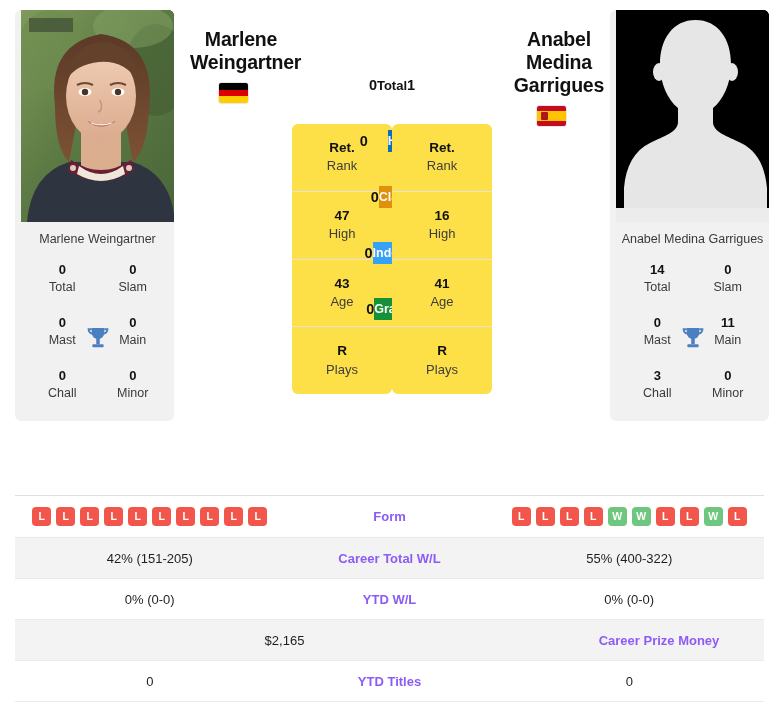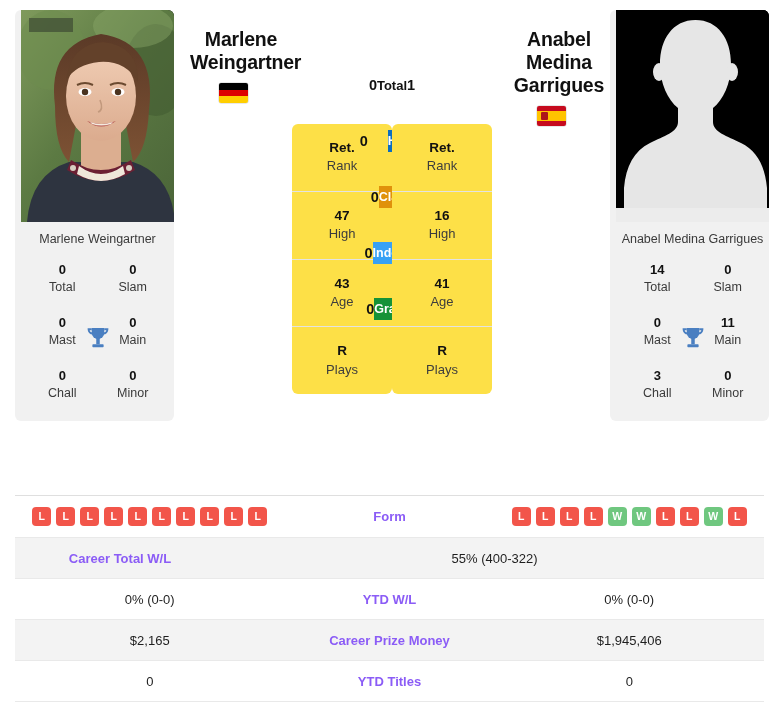--- a/index.html
+++ b/index.html
@@ -476,34 +476,34 @@
             <div class="badge badge-W">W</div>
             <div class="badge badge-L">L</div>
             <div class="badge badge-L">L</div>
             <div class="badge badge-W">W</div>
             <div class="badge badge-L">L</div>
           </div>
       </div>
     </div>
 
     <div class="srow shaded">
+      <div class="scell-left">42% (151-205)</div>
       <div class="scell-mid">Career Total W/L</div>
       <div class="scell-right">55% (400-322)</div>
     </div>
 
     <div class="srow">
       <div class="scell-left">0% (0-0)</div>
       <div class="scell-mid">YTD W/L</div>
       <div class="scell-right">0% (0-0)</div>
     </div>
 
     <div class="srow shaded">
       <div class="scell-left">$2,165</div>
       <div class="scell-mid">Career Prize Money</div>
-      <div class="scell-right">$1,945,406</div>
     </div>
 
     <div class="srow">
       <div class="scell-left">0</div>
       <div class="scell-mid">YTD Titles</div>
       <div class="scell-right">0</div>
     </div>
 
   </div>
 

